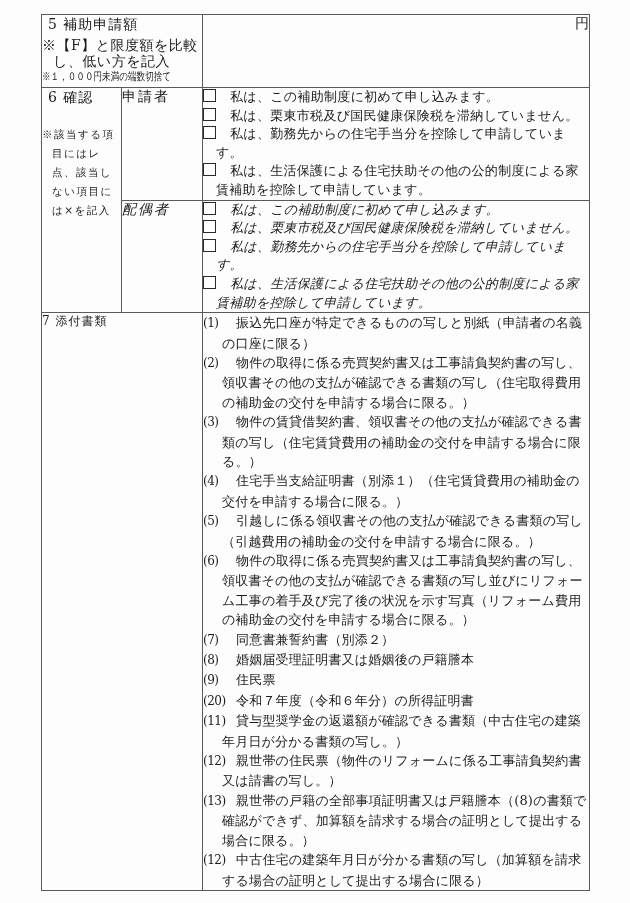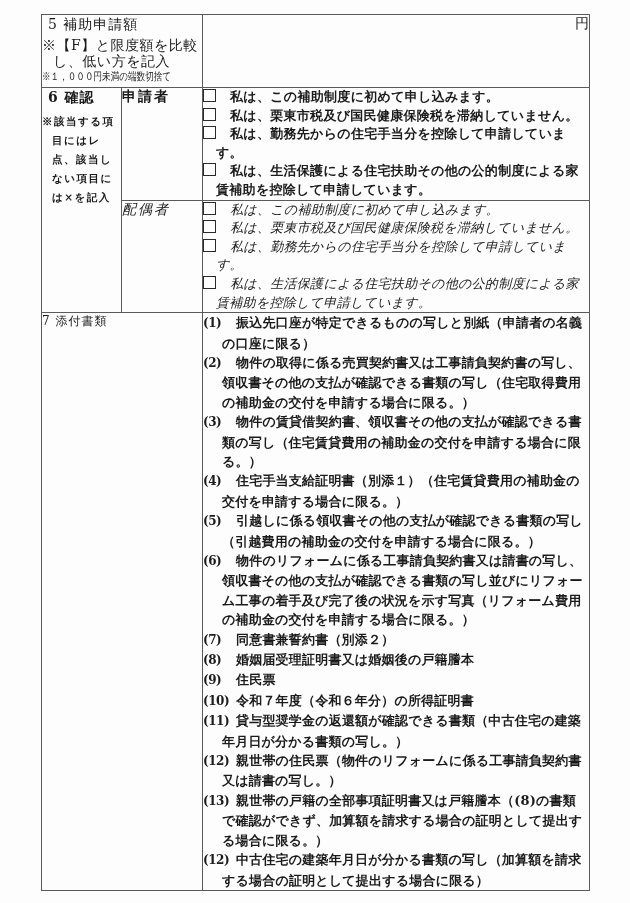--- a/index.html
+++ b/index.html
@@ -37,24 +37,24 @@
     font-size:11px;line-height:16px;white-space:nowrap;
     transform:scaleX(0.78);transform-origin:left center;
     letter-spacing:0;
   }
   td.sec5-value{
     vertical-align:middle;text-align:right;
     padding-right:14px;font-size:14px;
   }
 
   
-  tr.row6a{height:93px;font-weight:bold;}
+  tr.row6a{height:93px;}
   tr.row6b{height:97px;font-style:italic;}
   td.sec6-label{vertical-align:middle;padding:2px 3px 2px 5px;}
-  .sec6-note{font-size:10.5px;line-height:19px;letter-spacing:1.5px;padding-left:10px;text-indent:-10px;margin-top:5px;}
+  .sec6-note{font-size:10.5px;line-height:19px;letter-spacing:1.5px;padding-left:10px;text-indent:-10px;margin-top:18px;}
   td.role{
     vertical-align:middle;text-align:left;
     font-size:14px;letter-spacing:2px;
   }
   td.checks{padding:3px 6px 0 8px;}
   .chk-item{
     font-size:13px;line-height:18.6px;
     padding-left:13px;text-indent:-13px;
     letter-spacing:0.3px;
   }
@@ -64,21 +64,21 @@
     margin-right:14px;
     vertical-align:-1px;
     text-indent:0;
     background:#fff;
   }
 
   
   tr.row7{height:484px;}
   td.sec7-label{vertical-align:middle;padding-left:7px;}
   .sec7-title{font-size:12px;letter-spacing:1px;white-space:nowrap;}
-  td.docs{padding:6px 6px 0 8px;font-weight:bold;}
+  td.docs{padding:6px 6px 0 8px;}
   .doc-item{
     font-size:13px;line-height:19.4px;
     padding-left:19px;text-indent:-19px;
     letter-spacing:0.2px;
   }
   .doc-num{
     display:inline-block;width:33px;
     text-indent:0;
     font-size:12px;letter-spacing:-0.5px;
   }
@@ -153,25 +153,25 @@
     <tr class="row7">
       <td class="sec7-label" colspan="2">
         <div class="sec7-title">7 添付書類</div>
       </td>
       <td class="docs">
         <div class="doc-item"><span class="doc-num">(1)</span><span>振込先口座が特定できるものの写しと別紙（申請者の名義の口座に限る）</span></div>
         <div class="doc-item"><span class="doc-num">(2)</span><span>物件の取得に係る売買契約書又は工事請負契約書の写し、領収書その他の支払が確認できる書類の写し（住宅取得費用の補助金の交付を申請する場合に限る。）</span></div>
         <div class="doc-item"><span class="doc-num">(3)</span><span>物件の賃貸借契約書、領収書その他の支払が確認できる書類の写し（住宅賃貸費用の補助金の交付を申請する場合に限る。）</span></div>
         <div class="doc-item"><span class="doc-num">(4)</span><span>住宅手当支給証明書（別添１）（住宅賃貸費用の補助金の交付を申請する場合に限る。）</span></div>
         <div class="doc-item"><span class="doc-num">(5)</span><span>引越しに係る領収書その他の支払が確認できる書類の写し（引越費用の補助金の交付を申請する場合に限る。）</span></div>
-        <div class="doc-item"><span class="doc-num">(6)</span><span>物件のリフォームに係る工事請負契約書又は請書の写し、領収書その他の支払が確認できる書類の写し並びにリフォーム工事の着手及び完了後の状況を示す写真（リフォーム費用の補助金の交付を申請する場合に限る。）</span></div>
+        <div class="doc-item"><span class="doc-num">(6)</span><span>物件の取得に係る売買契約書又は工事請負契約書の写し、領収書その他の支払が確認できる書類の写し並びにリフォーム工事の着手及び完了後の状況を示す写真（リフォーム費用の補助金の交付を申請する場合に限る。）</span></div>
         <div class="doc-item"><span class="doc-num">(7)</span><span>同意書兼誓約書（別添２）</span></div>
         <div class="doc-item"><span class="doc-num">(8)</span><span>婚姻届受理証明書又は婚姻後の戸籍謄本</span></div>
         <div class="doc-item"><span class="doc-num">(9)</span><span>住民票</span></div>
-        <div class="doc-item"><span class="doc-num">(10)</span><span>令和７年度（令和６年分）の所得証明書</span></div>
+        <div class="doc-item"><span class="doc-num">(20)</span><span>令和７年度（令和６年分）の所得証明書</span></div>
         <div class="doc-item"><span class="doc-num">(11)</span><span>貸与型奨学金の返還額が確認できる書類（中古住宅の建築年月日が分かる書類の写し。）</span></div>
         <div class="doc-item"><span class="doc-num">(12)</span><span>親世帯の住民票（物件のリフォームに係る工事請負契約書又は請書の写し。）</span></div>
         <div class="doc-item"><span class="doc-num">(13)</span><span>親世帯の戸籍の全部事項証明書又は戸籍謄本（(8)の書類で確認ができず、加算額を請求する場合の証明として提出する場合に限る。）</span></div>
         <div class="doc-item"><span class="doc-num">(12)</span><span>中古住宅の建築年月日が分かる書類の写し（加算額を請求する場合の証明として提出する場合に限る）</span></div>
       </td>
     </tr>
   </tbody>
     </table>
 </div>
 

